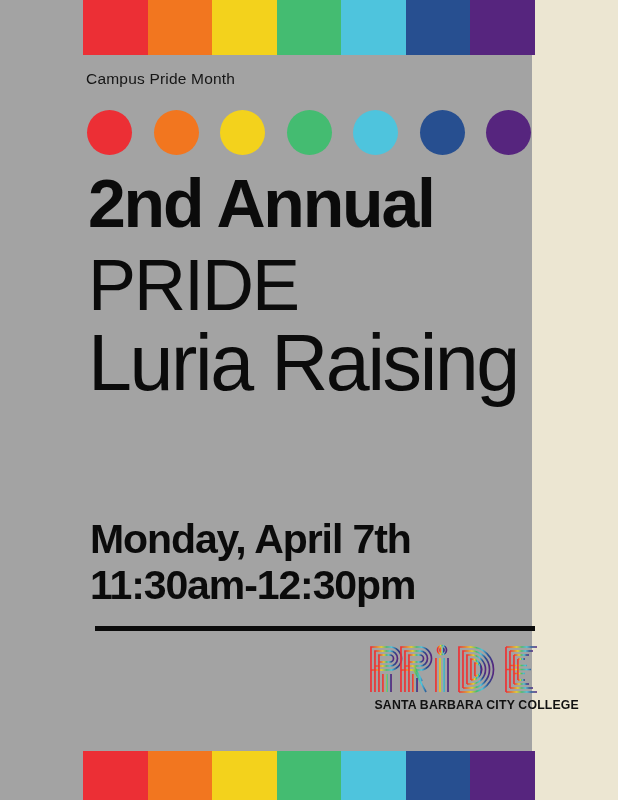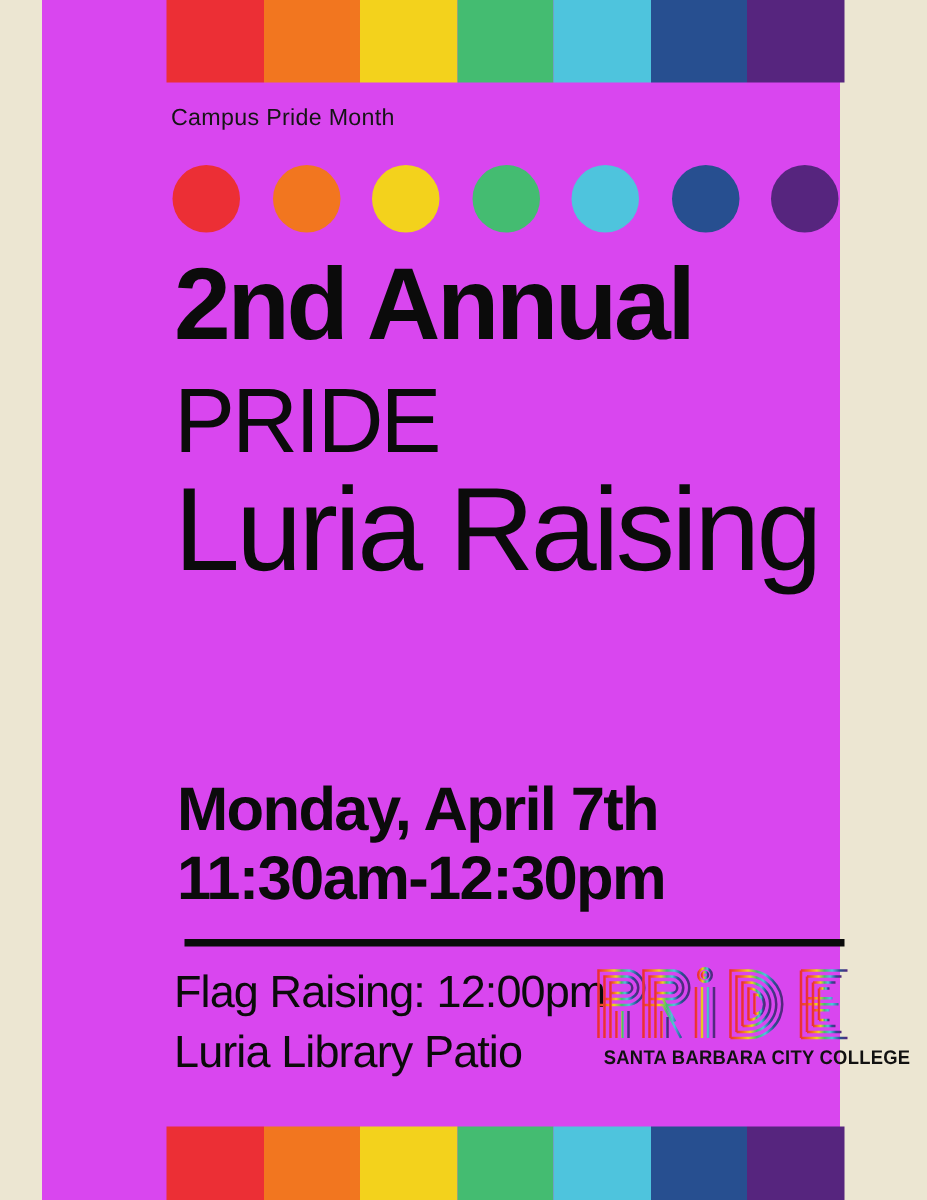--- a/index.html
+++ b/index.html
@@ -10,23 +10,22 @@
     width: 618px;
     height: 800px;
     background: #ece6d2;
     font-family: "Liberation Sans", sans-serif;
     overflow: hidden;
   }
   .poster {
     position: relative;
     width: 532px;
     height: 800px;
-    background: #d946ef;
+    background: #a3a3a3;
     box-sizing: border-box;
-    margin-left: 28px;
   }
 
   
   .rainbow-bar {
     position: absolute;
     left: 83px;
     width: 452px;
     display: flex;
   }
   .rainbow-bar.top { top: 0px; height: 55px; }
@@ -73,21 +72,21 @@
   }
   .line-annual {
     font-size: 68px;
     line-height: 0.92;
     letter-spacing: -2.2px;
     font-weight: 700;
     white-space: nowrap;
   }
   .line-pride {
     margin-top: 18px;
-    font-size: 61px;
+    font-size: 72px;
     line-height: 0.9;
     letter-spacing: -2.0px;
     font-weight: 400;
     white-space: nowrap;
   }
   .line-flagraising {
     margin-top: 10px;
     font-size: 79px;
     line-height: 0.92;
     letter-spacing: -2.4px;
@@ -192,26 +191,20 @@
     <div class="line-flagraising">Luria Raising</div>
   </div>
 
   <div class="datetime">
     <div class="dt-line">Monday, April 7th</div>
     <div class="dt-line">11:30am-12:30pm</div>
   </div>
 
   <div class="divider"></div>
 
-  <div class="footer">
-    <div class="footer-text">
-      <div class="f-line">Flag Raising: 12:00pm</div>
-      <div class="f-line">Luria Library Patio</div>
-    </div>
-  </div>
 
   <div class="logo">
     <svg class="logo-mark" viewBox="0 0 370 104" aria-hidden="true">
       <defs>
         <linearGradient id="pridegrad" x1="0" y1="0" x2="1" y2="0">
           <stop offset="0.00" stop-color="#ec2f35"></stop>
           <stop offset="0.17" stop-color="#f2761f"></stop>
           <stop offset="0.34" stop-color="#f3d21c"></stop>
           <stop offset="0.51" stop-color="#44bc71"></stop>
           <stop offset="0.67" stop-color="#4ec4dd"></stop>

